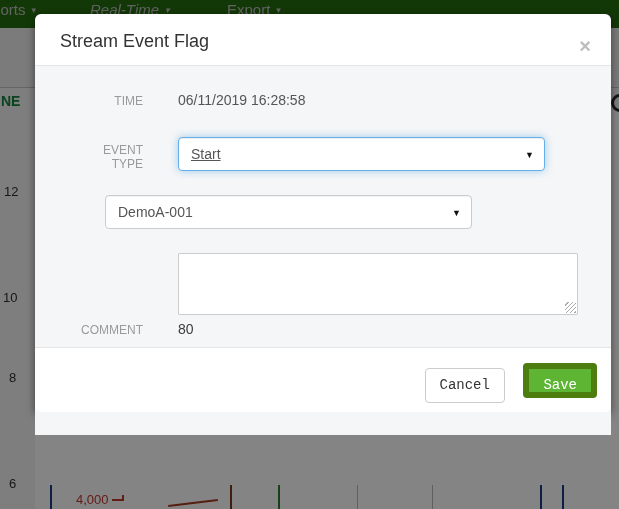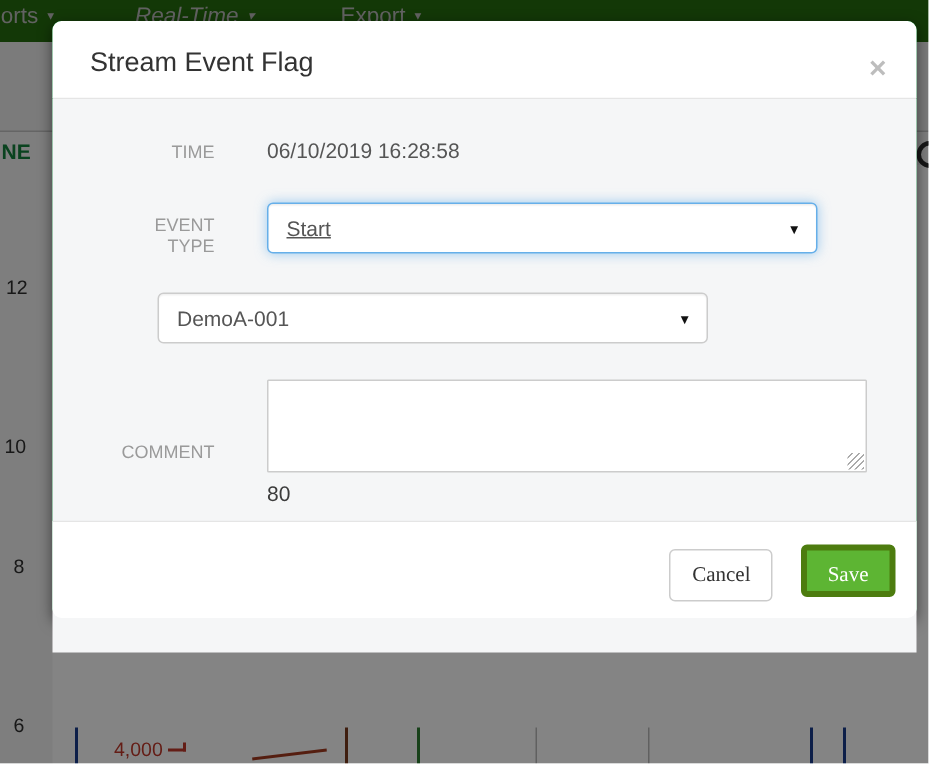--- a/index.html
+++ b/index.html
@@ -34,28 +34,28 @@
   .vl-gray1 { left:357px; background:#b9b9b9; width:1px; }
   .vl-gray2 { left:432px; background:#b9b9b9; width:1px; }
   .vl-navy2 { left:540px; background:#1a3c8c; }
   .vl-navy3 { left:562px; background:#1a3c8c; }
   .rising-line { position:absolute; left:168px; top:502px; width:50px; height:2px; background:#a33b20; transform:rotate(-7deg); }
 
   
   .overlay { position:absolute; inset:0; background:rgba(0,0,0,0.48); z-index:1; }
 
   
-  .modal { position:absolute; left:35px; top:14px; width:576px; height:398px; background:#22c55e;
+  .modal { position:absolute; left:35px; top:14px; width:576px; height:398px; background:#4c1d95;
            border-radius:6px; box-shadow:0 3px 9px rgba(0,0,0,0.5); z-index:2; }
   .modal-header { position:relative; height:52px; padding:17px 25px 0 25px; border-bottom:1px solid #e5e5e5; background:#fff; border-radius:6px 6px 0 0; }
   .modal-title { font-size:18px; font-weight:500; color:#333; }
   .modal-close { position:absolute; right:20px; top:22px; font-size:20px; font-weight:bold; color:#bdbdbd; line-height:20px; cursor:pointer; background:none; border:none; font-family:"Liberation Sans", sans-serif; }
 
   .modal-body { height:369px; background:#f5f6f7; padding-top:26px; }
-  .form-row { display:flex; align-items:center; margin-bottom:24px; padding-left:35px; }
+  .form-row { display:flex; align-items:flex-end; margin-bottom:24px; padding-left:35px; }
   .form-label { width:73px; text-align:right; font-size:12px; color:#9a9a9a; padding-top:2px; }
   .form-row.has-control .form-label { padding-top:11px; }
   .form-value { margin-left:35px; font-size:14px; color:#555; }
   .form-control { margin-left:35px; }
 
   .select-box { position:relative; width:367px; height:34px; background:#fff; border:1px solid #ccc; border-radius:4px;
                 font-size:14px; color:#555; line-height:32px; padding:0 26px 0 12px; cursor:pointer;
                 box-shadow:inset 0 1px 1px rgba(0,0,0,0.06); }
   .select-box.focused { border-color:#66afe9; box-shadow:inset 0 1px 1px rgba(0,0,0,.075), 0 0 8px rgba(102,175,233,.6);text-decoration:underline; }
   .select-caret { position:absolute; right:10px; top:1px; font-size:9px; color:#111; }
@@ -66,23 +66,23 @@
   .comment-wrap { position:relative; }
   .comment-area { width:400px; height:62px; border:1px solid #ccc; border-radius:1px; resize:none; font-size:14px; color:#555;
                   padding:6px 10px; font-family:"Liberation Sans", sans-serif; display:block; }
   .resize-handle { position:absolute; right:2px; bottom:2px; width:11px; height:11px; cursor:nwse-resize;
                    background:repeating-linear-gradient(135deg, transparent, transparent 2px, #aaa 2px, #aaa 3px); }
   .char-count { margin-top:6px; font-size:14px; color:#3c3c3c; }
 
   .modal-footer { position:absolute; left:0; bottom:0; width:100%; height:65px; border-top:1px solid #e5e5e5;
                   background:#fff; border-radius:0 0 6px 6px; padding:15px 14px; text-align:right; }
   .btn { display:inline-block; height:35px; padding:7px 14px; font-size:14px; line-height:19px; border-radius:4px;
-         cursor:pointer; font-family:Liberation Serif, serif; }
+         cursor:pointer; font-family:Liberation Mono, monospace; }
   .btn-cancel { background:#fff; border:1px solid #ccc; color:#333; }
-  .btn-save { background:#5db533; border:4px solid #4d7c0f; color:#fff; margin-left:14px; }
+  .btn-save { background:#5db533; border:6px solid #4d7c0f; color:#fff; margin-left:14px; }
 </style>
 </head>
 <body>
 
 <div class="bg">
   <div class="toolbar-band"></div>
   <div class="plot-area"></div>
 
   <div class="nav">
     <span class="nav-item n0"><span>Reports</span><span class="nav-caret">▾</span></span>
@@ -116,21 +116,21 @@
 
   <div class="modal-header">
     <span class="modal-title">Stream Event Flag</span>
     <button class="modal-close">×</button>
   </div>
 
   <div class="modal-body">
 
     <div class="form-row">
       <span class="form-label">TIME</span>
-      <span class="form-value">06/10/2019 16:28:58</span>
+      <span class="form-value">06/11/2019 16:28:58</span>
     </div>
 
     <div class="form-row has-control">
       <span class="form-label">EVENT TYPE</span>
       <div class="form-control">
         <div class="select-box focused">
           <span>Start</span>
           <span class="select-caret">▼</span>
         </div>
       </div>

